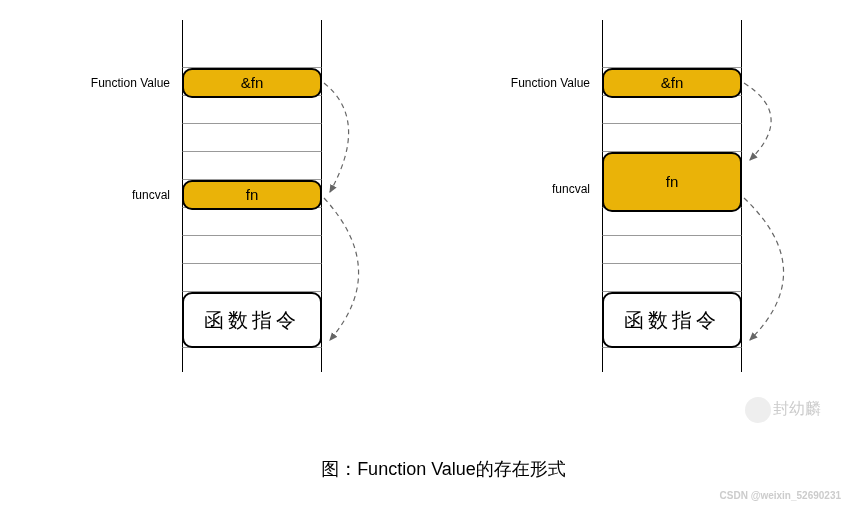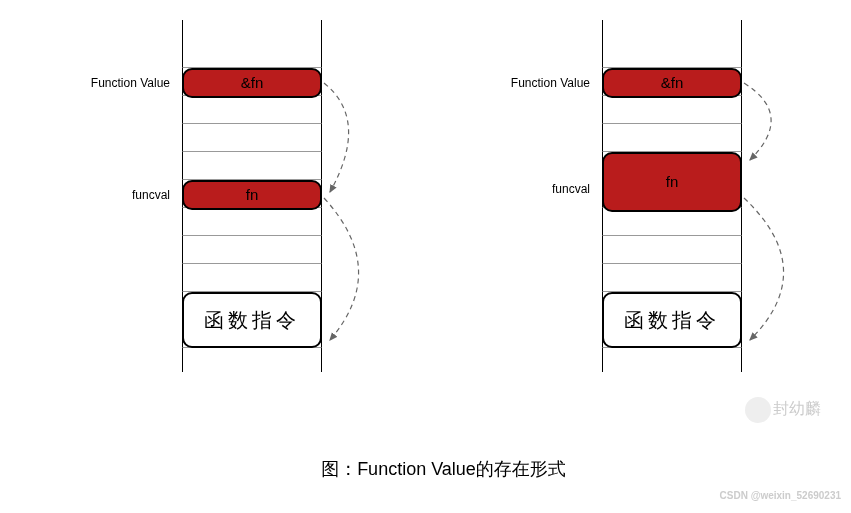--- a/index.html
+++ b/index.html
@@ -38,21 +38,21 @@
     }
     .slot:first-child {
       border-bottom: none;
       height: 20px;
     }
     .box {
       position: absolute;
       width: 140px;
       border: 2px solid #000;
       border-radius: 10px;
-      background: #b91c1c;
+      background: #eab308;
       text-align: center;
       display: flex;
       flex-direction: column;
       justify-content: center;
       align-items: center;
       z-index: 2;
     }
     .box-cell {
       width: 100%;
       height: 28px;

